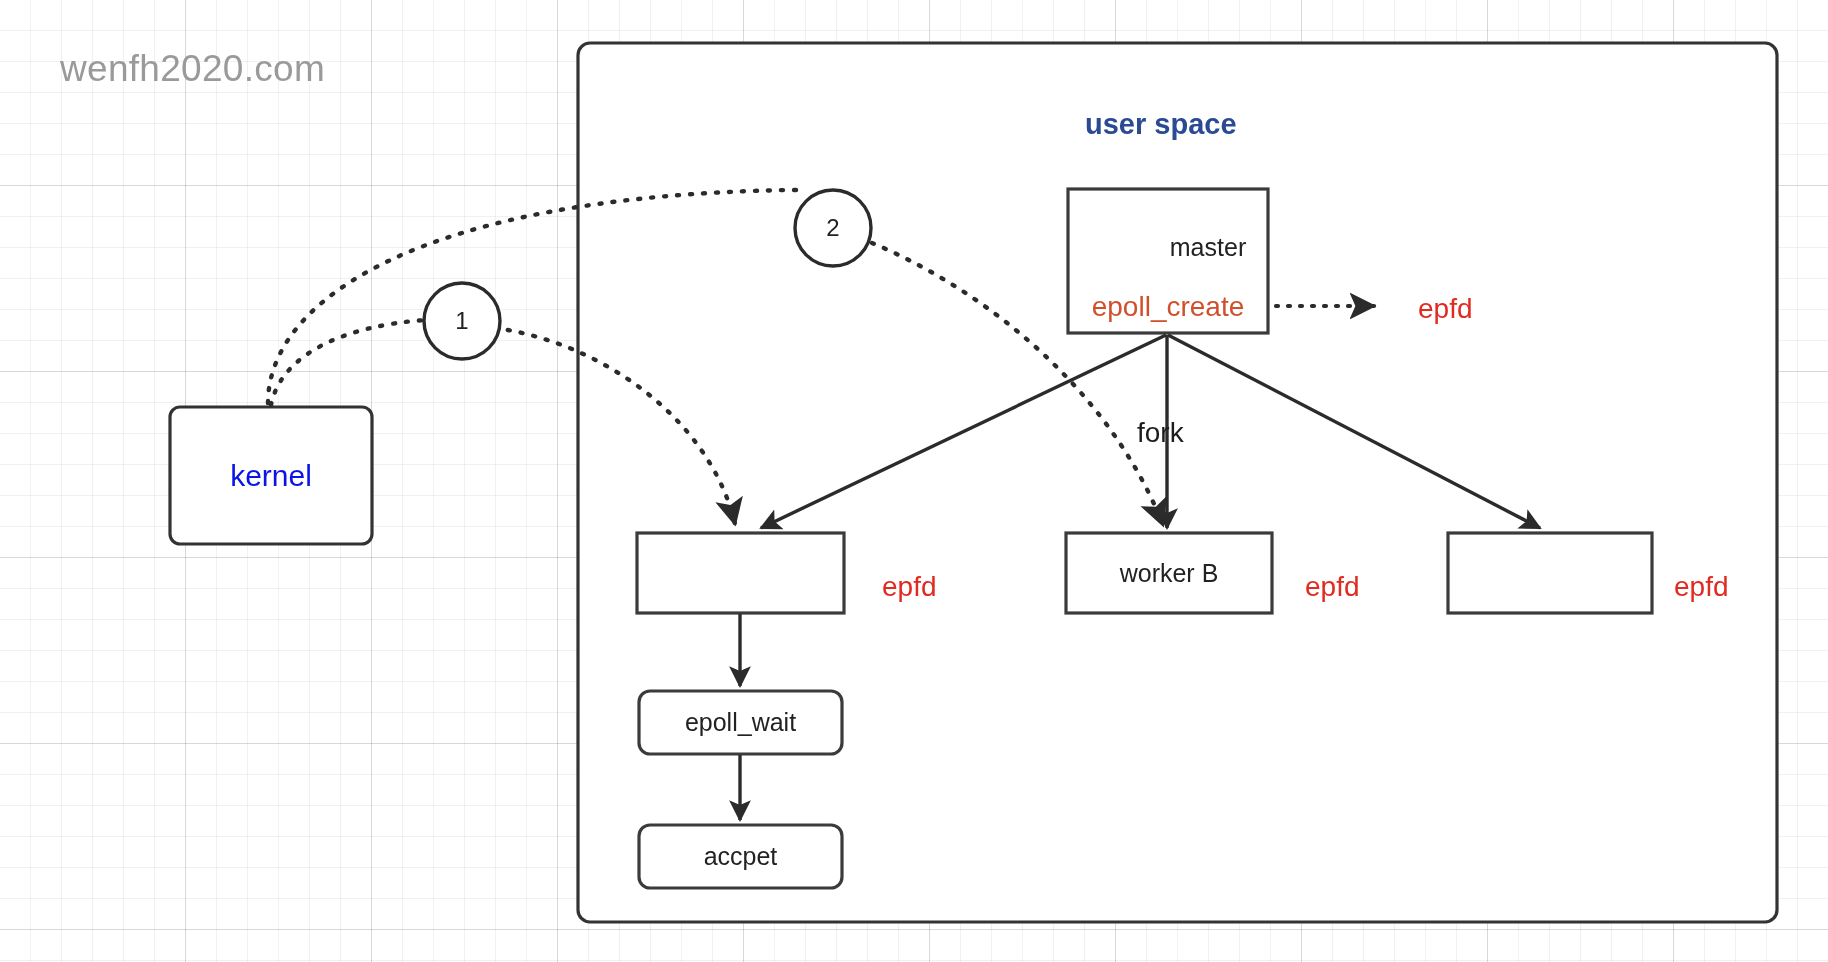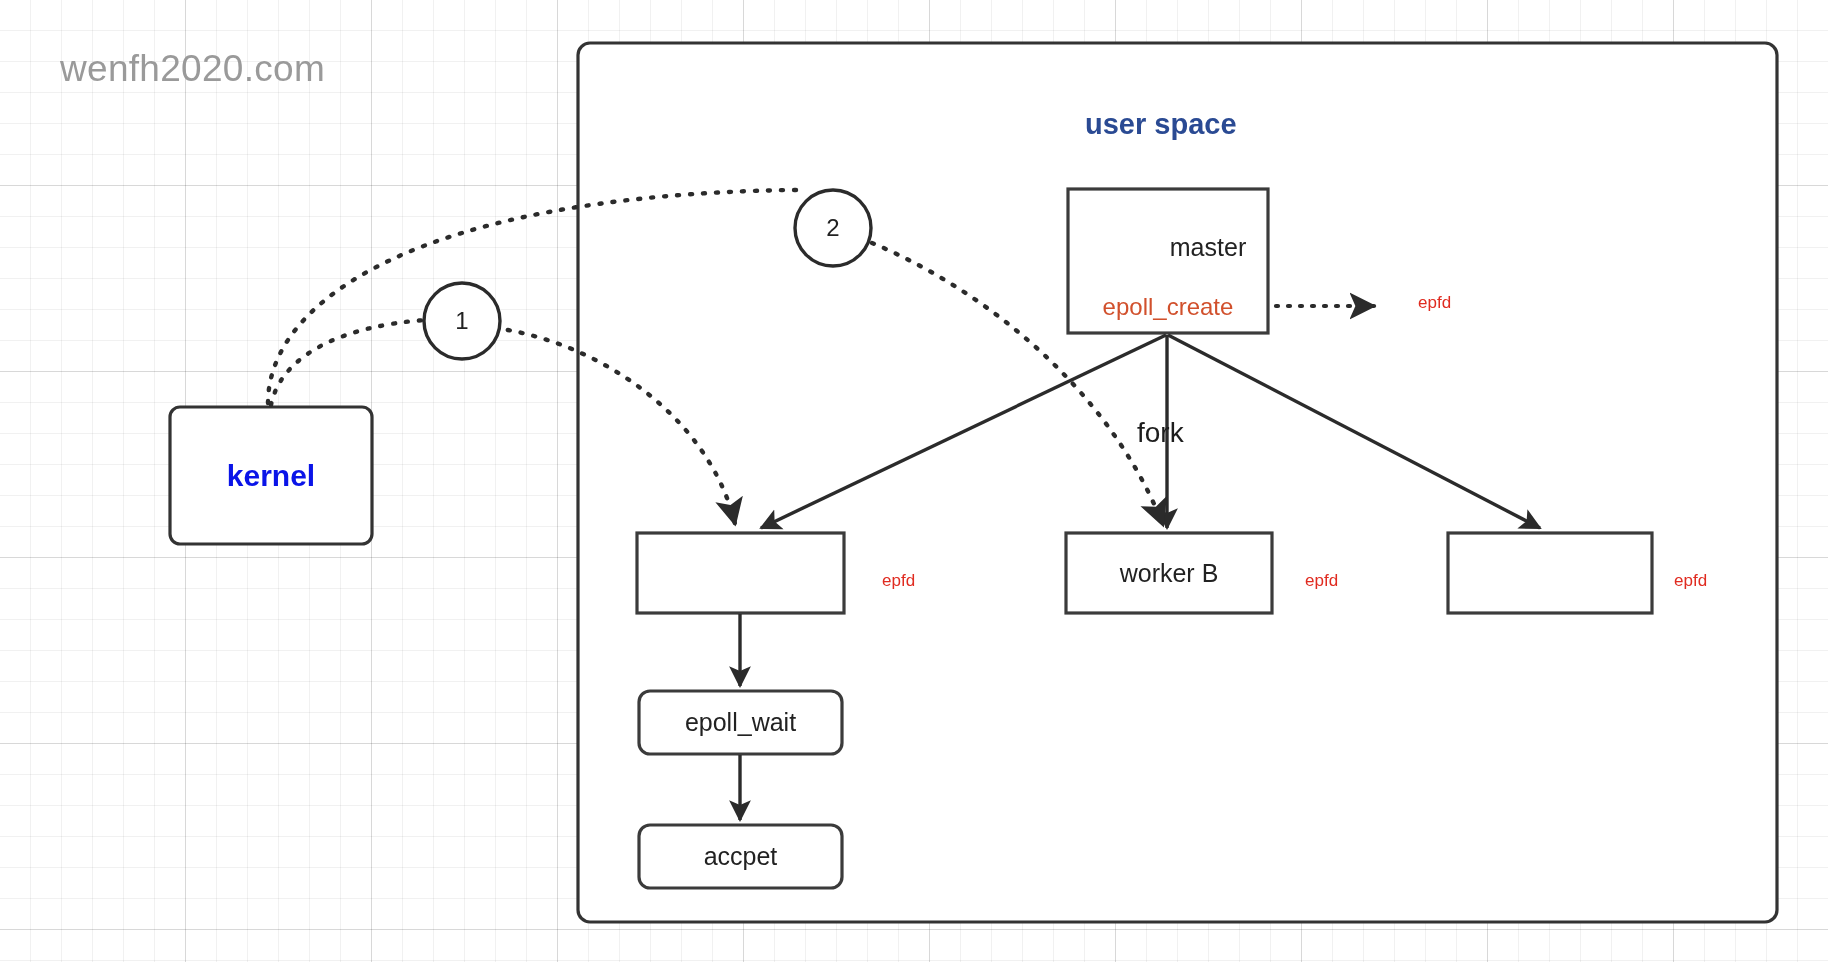--- a/index.html
+++ b/index.html
@@ -54,35 +54,35 @@
   .userspace-title {
     position: absolute;
     font-size: 29px;
     font-weight: bold;
     color: #2a4a93;
     white-space: nowrap;
     font-family: "Liberation Sans", sans-serif;
   }
   .kernel-label {
     font-size: 30px;
-    font-weight: bold;
+    font-weight: normal;
     color: #0a14e8;
   }
   .node-label {
     font-size: 25px;
     color: #222222;
   }
   .epoll-create-label {
-    font-size: 24px;
+    font-size: 28px;
     color: #d1502c;
     text-align: center;
   }
   .epfd-label {
     position: absolute;
-    font-size: 17px;
+    font-size: 28px;
     color: #e02b20;
     white-space: nowrap;
     font-family: "Liberation Sans", sans-serif;
   }
   .fork-label {
     position: absolute;
     font-size: 28px;
     color: #1d1d1d;
     white-space: nowrap;
     font-family: "Liberation Sans", sans-serif;

